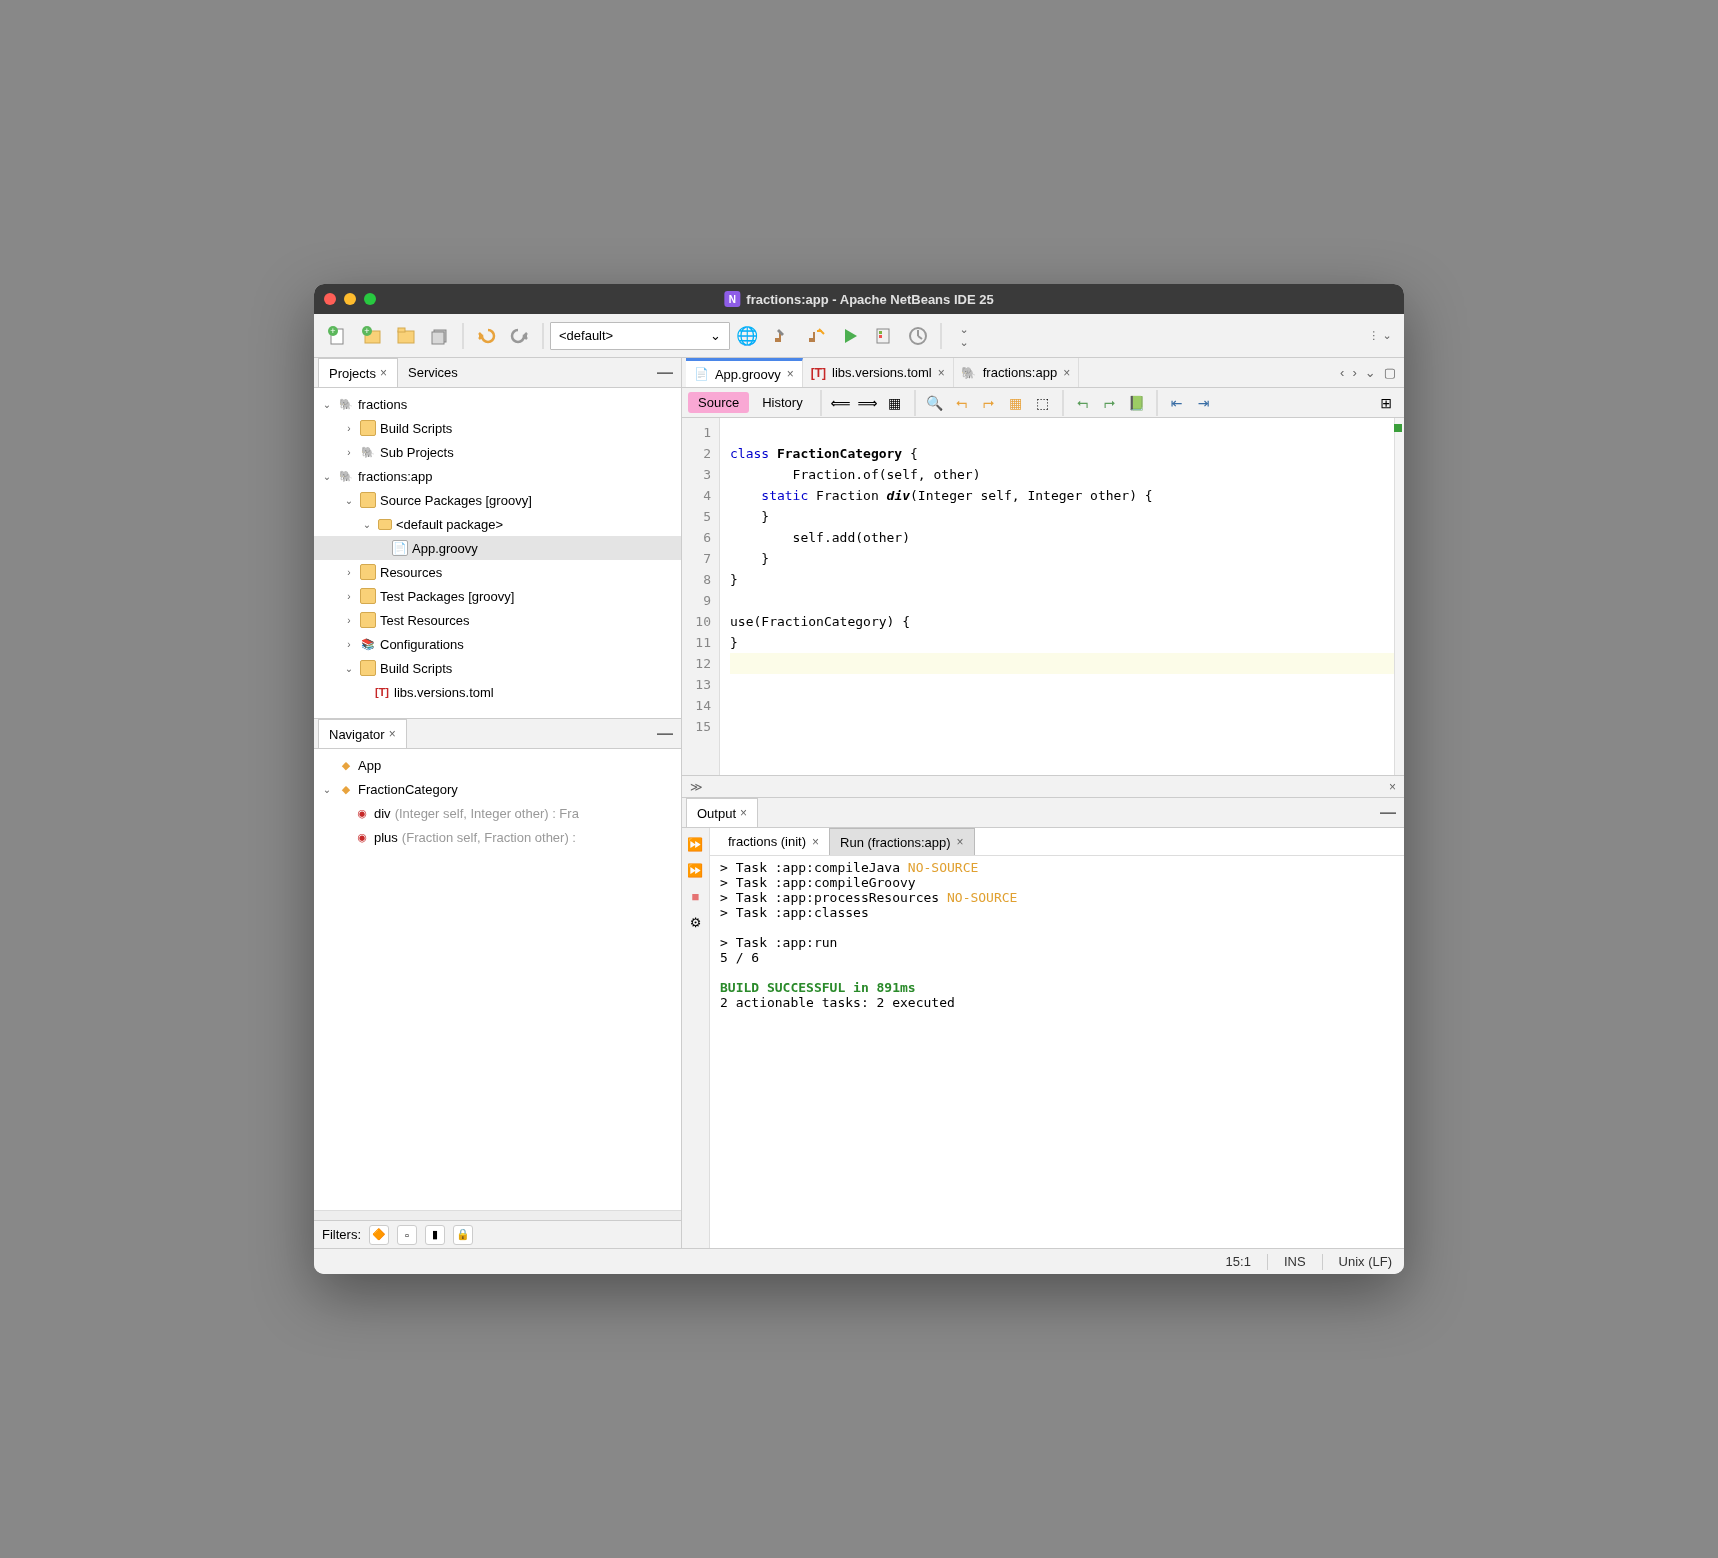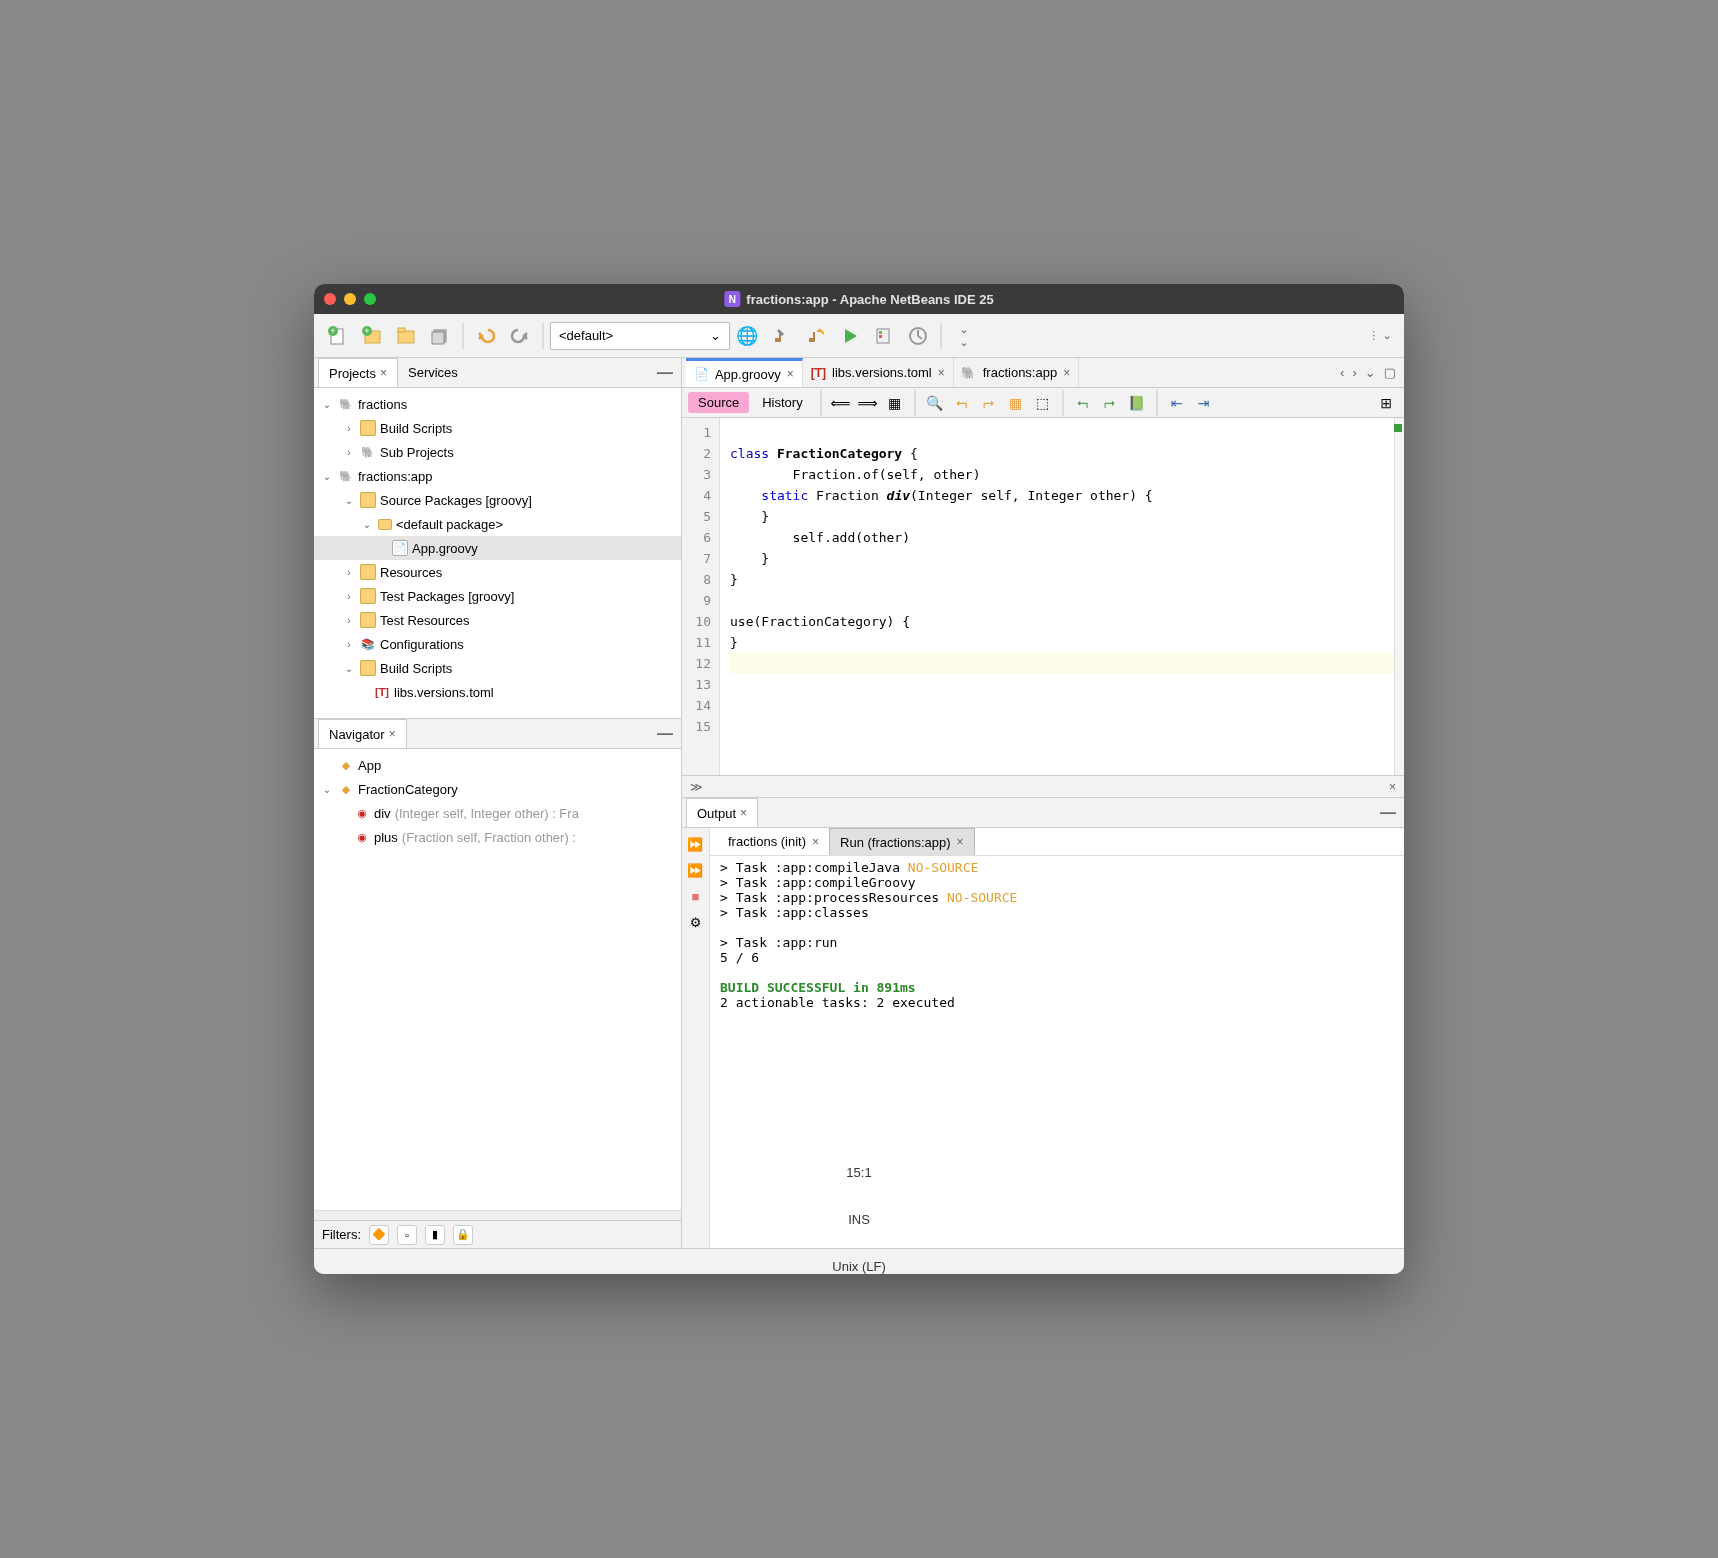--- a/index.html
+++ b/index.html
@@ -101,21 +101,21 @@
     .output-subtabs { display: flex; height: 28px; align-items: center; padding-left: 8px; border-bottom: 1px solid #ddd; }
     .output-subtab { padding: 0 10px; display:flex; align-items:center; gap:6px; height:100%; font-size: 13px; cursor:pointer; }
     .output-subtab.active { background: #e0e0e0; border: 1px solid #bbb; border-bottom:none; }
     .console { flex:1; font-family: Menlo, Consolas, monospace; font-size: 13px; padding: 4px 10px; white-space: pre; overflow:auto; }
     .status-green { color: #2a8a2a; font-weight: bold; }
     .status-orange { color: #e0a030; }
     .navigator-body { flex:1; background: #fff; overflow:auto; font-size: 13px; padding-top:4px; }
     .filters { height: 28px; border-top: 1px solid #ccc; display:flex; align-items:center; padding: 0 8px; gap: 8px; font-size: 13px; background:#f2f2f2; }
     .filter-btn { width: 20px; height: 20px; border: 1px solid #ccc; border-radius:3px; display:flex; align-items:center; justify-content:center; font-size:11px; cursor:pointer; background:#fff; }
     .meth-sig { color: #999; }
-    .statusbar { height: 26px; background: #f2f2f2; border-top: 1px solid #ccc; display:flex; align-items:center; justify-content:flex-end; padding: 0 12px; gap: 16px; font-size: 13px; color: #333; flex-direction: column; }
+    .statusbar { height: 26px; background: #f2f2f2; border-top: 1px solid #ccc; display:flex; align-items:center; justify-content:flex-end; padding: 0 12px; gap: 16px; font-size: 13px; color: #333; }
     .sb-sep { width:1px; height: 16px; background: #ccc; }
     .error-stripe { width: 10px; background: #f4f4f4; border-left:1px solid #ddd; }
     .green-sq { position:absolute; top:6px; right:2px; width:8px; height:8px; background:#3a9e3a; }
     .scroll-track { height: 10px; background:#eee; border-top:1px solid #ddd; }
     .nav-panel { flex: 1; display: flex; flex-direction: column; border-top: 1px solid #ccc; }
     .projects-panel { height: 360px; }
   </style>
 </head>
 <body>
 

